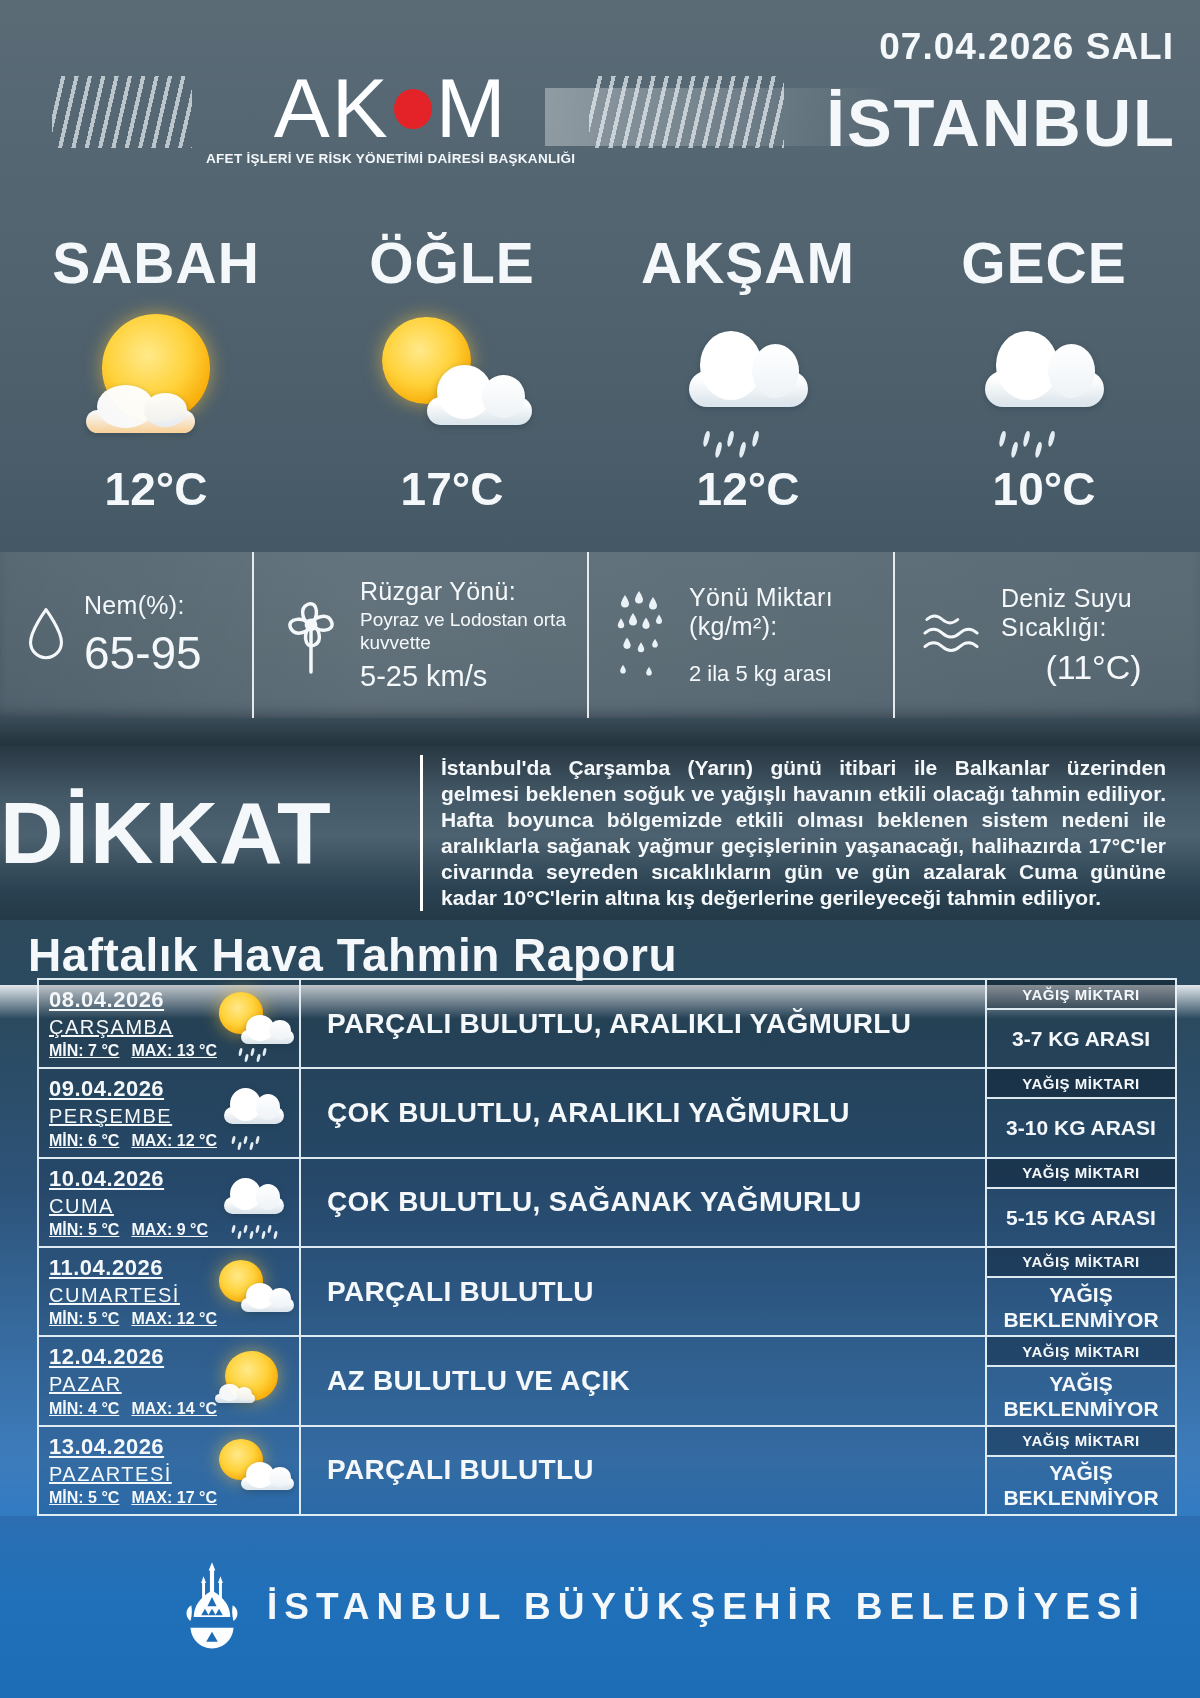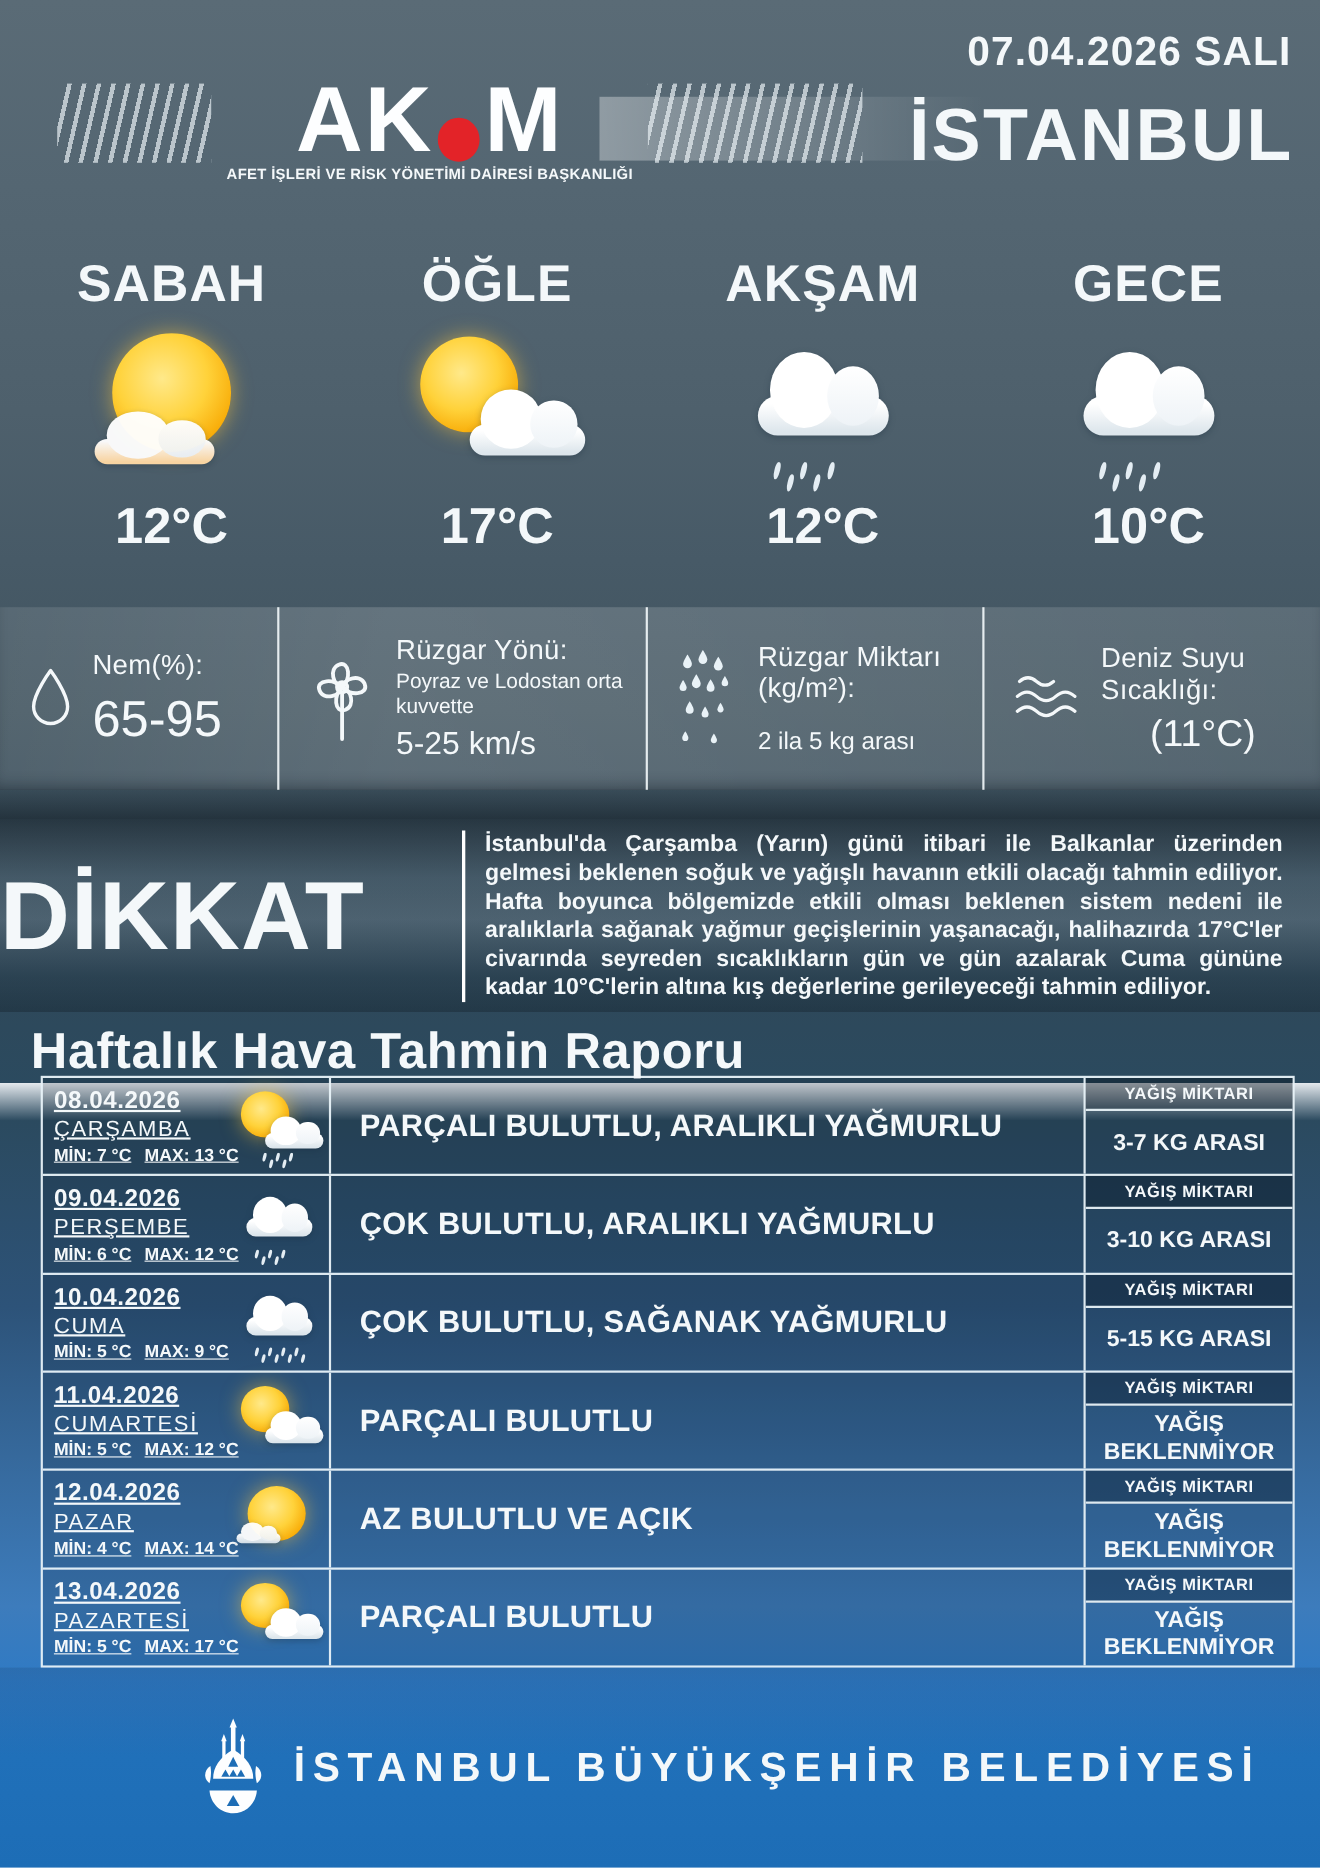--- a/index.html
+++ b/index.html
@@ -22,27 +22,27 @@
   .date{ position:absolute; top:26px; right:26px; font-size:37px; font-weight:700; letter-spacing:1px; }
   .city{ position:absolute; top:84px; right:24px; font-size:67px; font-weight:700; letter-spacing:2px; }
   .smear{ position:absolute; left:545px; top:88px; width:350px; height:58px;
     background:linear-gradient(90deg, rgba(255,255,255,.34), rgba(255,255,255,0)); }
   .akom{ position:absolute; left:52px; top:70px; display:flex; align-items:center; }
   .stripes{ height:72px; width:140px;
     background:repeating-linear-gradient(103deg, rgba(255,255,255,0) 0 9px, rgba(235,242,246,.85) 9px 13px);
     transform:translateY(-6px); opacity:.8; }
   .stripes.right{ width:195px; }
   .akom-center{ display:flex; flex-direction:column; align-items:center; padding:0 14px; }
-  .akom-text{ display:flex; align-items:flex-end; font-size:84px; font-weight:700; letter-spacing:2px; line-height:.92; color:#fdfeff; }
+  .akom-text{ display:flex; align-items:center; font-size:84px; font-weight:400; letter-spacing:2px; line-height:.92; color:#fdfeff; }
   .akom-o{ display:inline-block; width:34px; height:40px; border:19px solid #e32328; border-radius:50%; margin:0 4px; background:transparent; }
   .akom-sub{ margin-top:4px; font-size:13.5px; font-weight:700; letter-spacing:.3px; white-space:nowrap; }
   
   .today{ height:320px; display:flex; padding:0 8px; }
   .period{ flex:1; display:flex; flex-direction:column; align-items:center; }
-  .period-label{ margin-top:30px; font-size:47px; font-weight:700; letter-spacing:1px; }
+  .period-label{ margin-top:30px; font-size:57px; font-weight:700; letter-spacing:1px; }
   .period .wx{ width:170px; height:150px; margin-top:12px; font-size:12px; }
   .period-temp{ font-size:46px; font-weight:700; margin-top:4px; }
   
   .wx{ position:relative; display:block; }
   .wx .sun{ position:absolute; border-radius:50%;
     background:radial-gradient(circle at 42% 38%, #ffe98a 0%, #ffd23a 45%, #f7a600 80%, #ef8e00 100%);
     box-shadow:0 0 18px rgba(255,200,60,.55); }
   .wx .cloud{ position:absolute; background:linear-gradient(180deg,#ffffff 20%,#dde6ec 90%); border-radius:3em;
     filter:drop-shadow(0 2px 3px rgba(20,40,55,.3)); }
   .wx .cloud::before{ content:""; position:absolute; width:52%; height:190%; left:10%; top:-110%;
@@ -229,21 +229,21 @@
             <path transform="translate(31 36) scale(.9)" d="M0 -6 C 0 -6 -4 0 -4 2.6 a4 4 0 0 0 8 0 C 4 0 0 -6 0 -6 Z"></path>
             <path transform="translate(44 32) scale(.75)" d="M0 -6 C 0 -6 -4 0 -4 2.6 a4 4 0 0 0 8 0 C 4 0 0 -6 0 -6 Z"></path>
             <path transform="translate(12 56) scale(.9)" d="M0 -6 C 0 -6 -4 0 -4 2.6 a4 4 0 0 0 8 0 C 4 0 0 -6 0 -6 Z"></path>
             <path transform="translate(26 60) scale(.8)" d="M0 -6 C 0 -6 -4 0 -4 2.6 a4 4 0 0 0 8 0 C 4 0 0 -6 0 -6 Z"></path>
             <path transform="translate(40 56) scale(.7)" d="M0 -6 C 0 -6 -4 0 -4 2.6 a4 4 0 0 0 8 0 C 4 0 0 -6 0 -6 Z"></path>
             <path transform="translate(8 82) scale(.7)" d="M0 -6 C 0 -6 -4 0 -4 2.6 a4 4 0 0 0 8 0 C 4 0 0 -6 0 -6 Z"></path>
             <path transform="translate(34 84) scale(.7)" d="M0 -6 C 0 -6 -4 0 -4 2.6 a4 4 0 0 0 8 0 C 4 0 0 -6 0 -6 Z"></path>
           </g>
         </svg>
         <div class="stat-text">
-          <div class="stat-label">Rüzgar Miktarı (kg/m²):</div>
+          <div class="stat-label">Yönü Miktarı (kg/m²):</div>
           <div class="stat-value">2 ila 5 kg arası</div>
         </div>
       </div>
 
       <div class="stat stat-sea">
         <svg class="stat-icon" width="62" height="52" viewBox="0 0 64 52">
           <g fill="none" stroke="#f4f8fa" stroke-width="3" stroke-linecap="round">
             <path d="M6 10 q 8 -7 16 0 t 16 0"></path>
             <path d="M4 24 q 9 -8 18 0 t 18 0 t 18 0"></path>
             <path d="M4 38 q 9 -8 18 0 t 18 0 t 18 0"></path>

